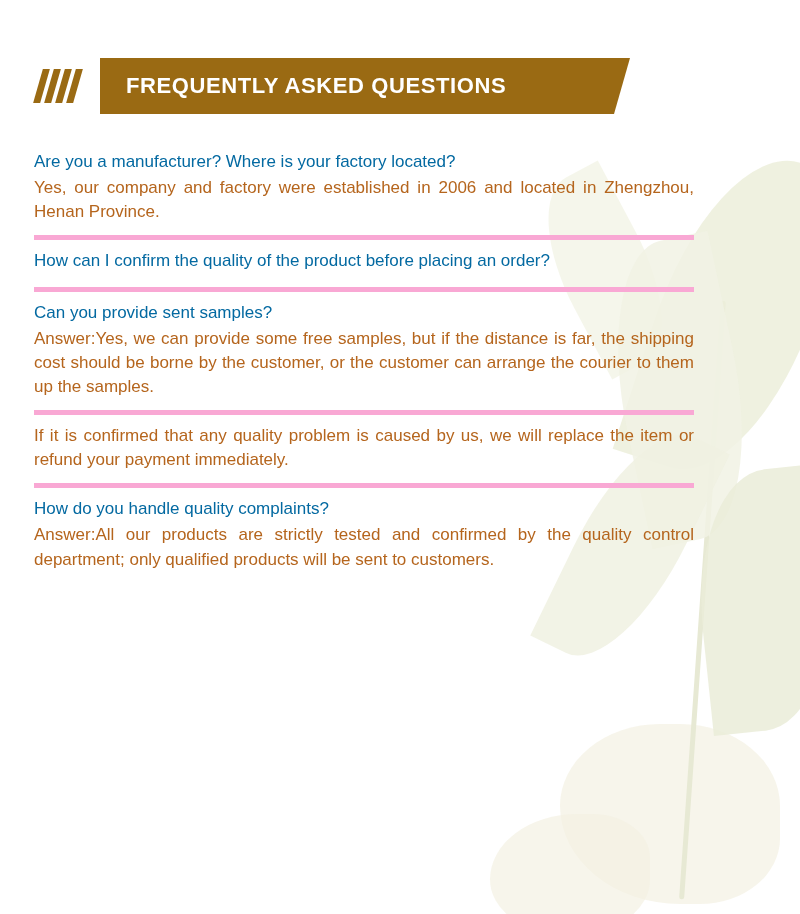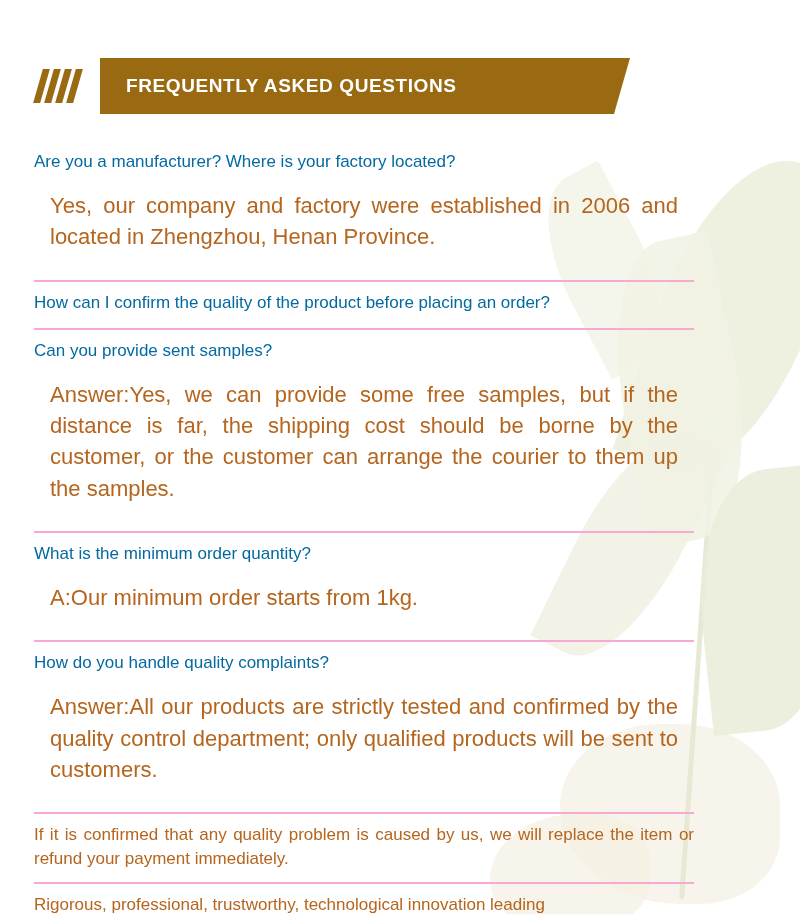--- a/index.html
+++ b/index.html
@@ -82,52 +82,52 @@
     background: #9a6a13;
   }
   .banner-bar {
     flex: 1;
     background: #9a6a13;
     color: #ffffff;
     display: flex;
     align-items: center;
     padding-left: 26px;
     padding-right: 10px;
-    font-size: 19px;
+    font-size: 22px;
     font-weight: bold;
     letter-spacing: .6px;
     clip-path: polygon(0 0, 100% 0, calc(100% - 16px) 100%, 0 100%);
     font-stretch: condensed;
   }
 
   
   .faq {
     margin-top: 36px;
     width: 660px;
   }
   .faq-item {
     padding: 9px 0 11px 0;
-    border-top: 2px solid #f9a8d4;
+    border-top: 5px solid #f9a8d4;
   }
   .faq-item.first { border-top: none; padding-top: 0; }
   .q {
     color: #0369a1;
     font-size: 17px;
     line-height: 1.42;
     text-align: justify;
     text-align-last: left;
     margin: 0 0 2px 0;
   }
   .a {
     color: #b5651d;
-    font-size: 22px;
+    font-size: 17px;
     line-height: 1.42;
     text-align: justify;
     text-align-last: left;
-    margin: 16px;
+    margin: 0;
   }
   .note {
     color: #b5651d;
     font-size: 17px;
     line-height: 1.42;
     text-align: justify;
     text-align-last: left;
     margin: 0;
   }
 </style>
@@ -163,28 +163,21 @@
         <p class="a">Yes, our company and factory were established in 2006 and located in Zhengzhou, Henan Province.</p>
       </div>
       <div class="faq-item">
         <p class="q">How can I confirm the quality of the product before placing an order?</p>
       </div>
       <div class="faq-item">
         <p class="q">Can you provide sent samples?</p>
         <p class="a">Answer:Yes, we can provide some free samples, but if the distance is far, the shipping cost should be borne by the customer, or the customer can arrange the courier to them up the samples.</p>
       </div>
       <div class="faq-item">
-        <p class="q">What is the minimum order quantity?</p>
-        <p class="a">A:Our minimum order starts from 1kg.</p>
+        <p class="note">If it is confirmed that any quality problem is caused by us, we will replace the item or refund your payment immediately.</p>
       </div>
       <div class="faq-item">
         <p class="q">How do you handle quality complaints?</p>
         <p class="a">Answer:All our products are strictly tested and confirmed by the quality control department; only qualified products will be sent to customers.</p>
-      </div>
-      <div class="faq-item">
-        <p class="note">If it is confirmed that any quality problem is caused by us, we will replace the item or refund your payment immediately.</p>
-      </div>
-      <div class="faq-item">
-        <p class="note">Rigorous, professional, trustworthy, technological innovation leading</p>
       </div>
     </div>
 
 </div>
 
 </body></html>

